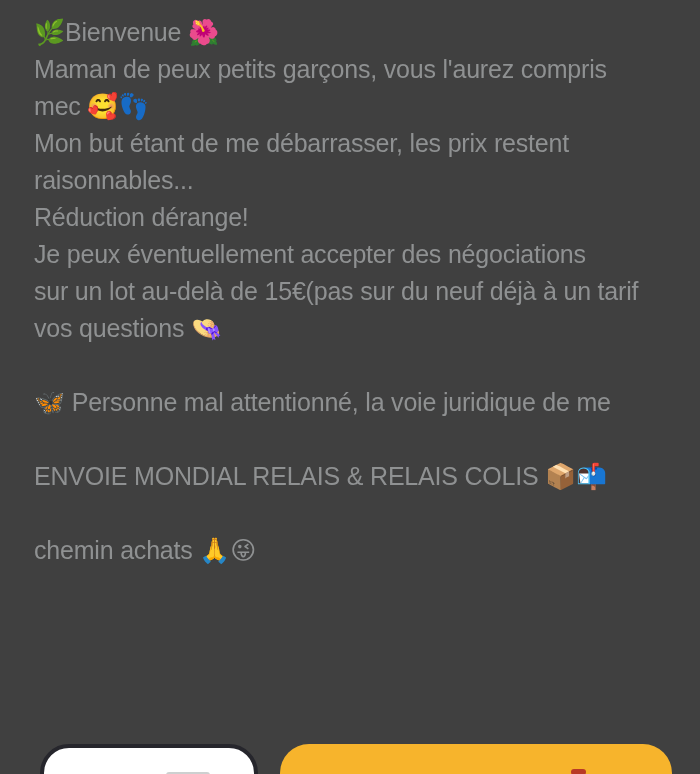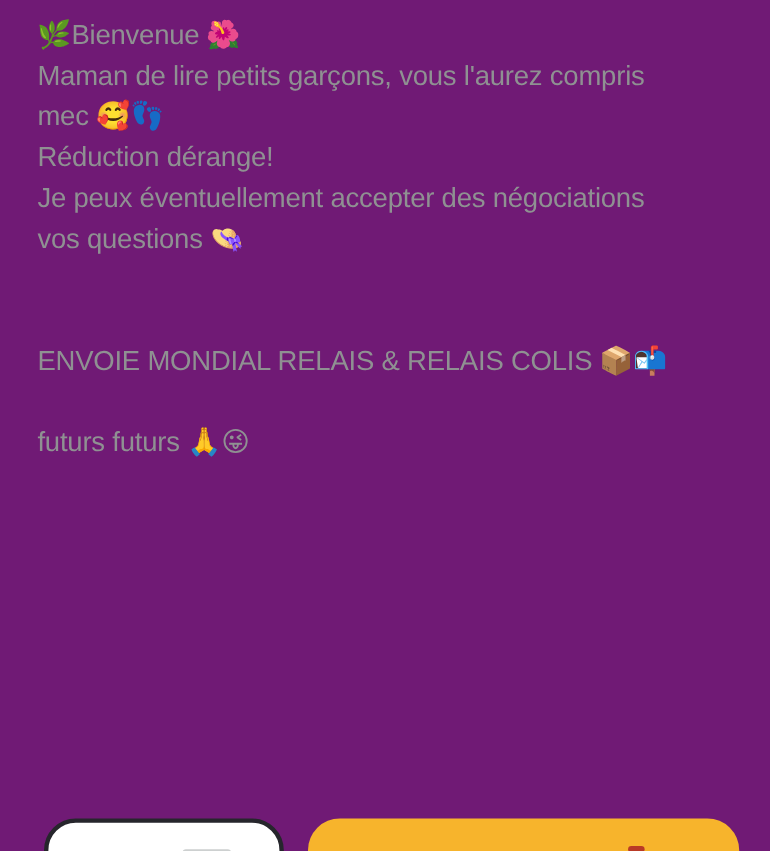--- a/index.html
+++ b/index.html
@@ -4,21 +4,21 @@
 <style>
   html, body {
     margin: 0;
     padding: 0;
     background: #ffffff;
   }
   .screen {
     position: relative;
     width: 700px;
     height: 774px;
-    background: #701a75;
+    background: #404040;
     overflow: hidden;
     font-family: "Liberation Sans", "DejaVu Sans", sans-serif;
     text-decoration: underline;
   }
   .description {
     position: absolute;
     left: 34px;
     top: 14px;
     right: 18px;
     color: #8f9192;
@@ -76,30 +76,34 @@
     background: #b93a26;
   }
 </style>
 </head>
 <body>
 
 <div class="screen">
 
   <div class="description">
     <div class="line">🌿Bienvenue 🌺</div>
-    <div class="line">Maman de lire petits garçons, vous l'aurez compris</div>
+    <div class="line">Maman de peux petits garçons, vous l'aurez compris</div>
     <div class="line">mec 🥰👣</div>
+    <div class="line">Mon but étant de me débarrasser, les prix restent</div>
+    <div class="line">raisonnables...</div>
     <div class="line">Réduction dérange!</div>
     <div class="line">Je peux éventuellement accepter des négociations</div>
+    <div class="line">sur un lot au-delà de 15€(pas sur du neuf déjà à un tarif</div>
     <div class="line">vos questions 👒</div>
     <div class="line"></div>
+    <div class="line">🦋 Personne mal attentionné, la voie juridique de me</div>
     <div class="line"></div>
     <div class="line">ENVOIE MONDIAL RELAIS &amp; RELAIS COLIS 📦📬</div>
     <div class="line"></div>
-    <div class="line">futurs futurs 🙏😜</div>
+    <div class="line">chemin achats 🙏😜</div>
   </div>
 
   <div class="actions">
     <div class="btn btn-outline">
       <div class="glyph-hint glyph-hint-left"></div>
     </div>
     <div class="btn btn-primary">
       <div class="glyph-hint glyph-hint-primary"></div>
     </div>
   </div>

